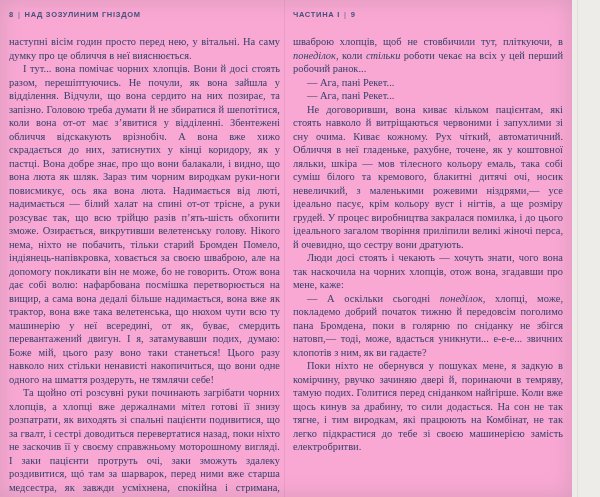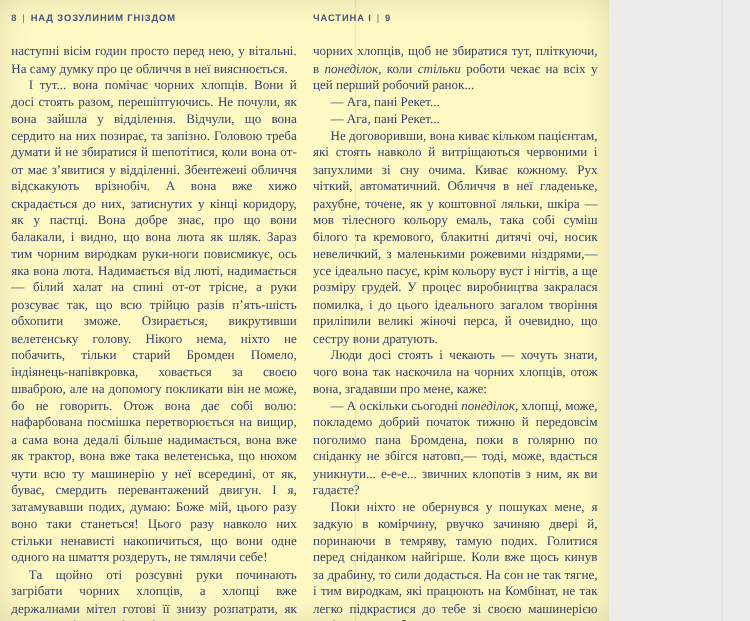--- a/index.html
+++ b/index.html
@@ -4,22 +4,22 @@
 <style>
   html, body { margin: 0; padding: 0; }
   body {
     width: 600px; height: 497px;
     background: #edece8;
     font-family: "Liberation Serif", serif;
     overflow: hidden;
   }
   .spread {
     position: relative;
-    width: 487px; height: 497px;
-    background: #fef9c3;
+    width: 572px; height: 497px;
+    background: #f9a8d4;
     box-shadow: inset 0 0 22px rgba(110,105,95,0.22);
     display: flex;
   }
   .page {
     box-sizing: border-box;
     width: 300px; height: 497px;
     padding-top: 10px;
     overflow: hidden;
   }
   .page-left  { padding-left: 9px;  padding-right: 6px; }
@@ -68,21 +68,21 @@
         <p class="para indent"><span>І тут... вона помічає чорних хлопців. Вони й досі стоять разом, перешіптуючись. Не почули, як вона зайшла у відділення. Відчули, що вона сердито на них позирає, та запізно. Головою треба думати й не збиратися й шепотітися, коли вона от-от має з’явитися у відділенні. Збентежені обличчя відскакують врізнобіч. А вона вже хижо скрадається до них, затиснутих у кінці коридору, як у пастці. Вона добре знає, про що вони балакали, і видно, що вона люта як шляк. Зараз тим чорним виродкам руки-ноги повисмикує, ось яка вона люта. Надимається від люті, надимається — білий халат на спині от-от трісне, а руки розсуває так, що всю трійцю разів п’ять-шість обхопити зможе. Озирається, викрутивши велетенську голову. Нікого нема, ніхто не побачить, тільки старий Бромден Помело, індіянець-напівкровка, ховається за своєю шваброю, але на допомогу покликати він не може, бо не говорить. Отож вона дає собі волю: нафарбована посмішка перетворюється на вищир, а сама вона дедалі більше надимається, вона вже як трактор, вона вже така велетенська, що нюхом чути всю ту машинерію у неї всередині, от як, буває, смердить перевантажений двигун. І я, затамувавши подих, думаю: Боже мій, цього разу воно таки станеться! Цього разу навколо них стільки ненависті накопичиться, що вони одне одного на шмаття роздеруть, не тямлячи себе!</span></p>
         <p class="para indent"><span>Та щойно оті розсувні руки починають загрібати чорних хлопців, а хлопці вже держалнами мітел готові її знизу розпатрати, як виходять зі спальні пацієнти подивитися, що за гвалт, і сестрі доводиться перевертатися назад, поки ніхто не заскочив її у своєму справжньому моторошному вигляді. І заки пацієнти протруть очі, заки зможуть здалеку роздивитися, щó там за шарварок, перед ними вже старша медсестра, як завжди усміхнена, спокійна і стримана, попереджає</span></p>
       </div>
   </div>
 
   <div class="page page-right">
     <div class="running-head right">
       <span>ЧАСТИНА І</span><span class="divider">|</span><span>9</span>
     </div>
     <div class="body-text">
-        <p class="para"><span>чорних хлопців, щоб не збиратися тут, пліткуючи, в </span><span class="italic">понеділок</span><span>, коли </span><span class="italic">стільки</span><span> роботи чекає на всіх у цей перший робочий ранок...</span></p>
+        <p class="para"><span>шваброю хлопців, щоб не стовбичили тут, пліткуючи, в </span><span class="italic">понеділок</span><span>, коли </span><span class="italic">стільки</span><span> роботи чекає на всіх у цей перший робочий ранок...</span></p>
         <p class="para indent"><span>— Ага, пані Рекет...</span></p>
         <p class="para indent"><span>— Ага, пані Рекет...</span></p>
         <p class="para indent"><span>Не договоривши, вона киває кільком пацієнтам, які стоять навколо й витріщаються червоними і запухлими зі сну очима. Киває кожному. Рух чіткий, автоматичний. Обличчя в неї гладеньке, рахубне, точене, як у коштовної ляльки, шкіра — мов тілесного кольору емаль, така собі суміш білого та кремового, блакитні дитячі очі, носик невеличкий, з маленькими рожевими ніздрями,— усе ідеально пасує, крім кольору вуст і нігтів, а ще розміру грудей. У процес виробництва закралася помилка, і до цього ідеального загалом творіння приліпили великі жіночі перса, й очевидно, що сестру вони дратують.</span></p>
         <p class="para indent"><span>Люди досі стоять і чекають — хочуть знати, чого вона так наскочила на чорних хлопців, отож вона, згадавши про мене, каже:</span></p>
         <p class="para indent"><span>— А оскільки сьогодні </span><span class="italic">понеділок</span><span>, хлопці, може, покладемо добрий початок тижню й передовсім поголимо пана Бромдена, поки в голярню по сніданку не збігся натовп,— тоді, може, вдасться уникнути... е-е-е... звичних клопотів з ним, як ви гадаєте?</span></p>
         <p class="para indent"><span>Поки ніхто не обернувся у пошуках мене, я задкую в комірчину, рвучко зачиняю двері й, поринаючи в темряву, тамую подих. Голитися перед сніданком найгірше. Коли вже щось кинув за драбину, то сили додасться. На сон не так тягне, і тим виродкам, які працюють на Комбінат, не так легко підкрастися до тебе зі своєю машинерією замість електробритви.</span></p>
       </div>
   </div>
 
   <div class="fold-line center"></div>

